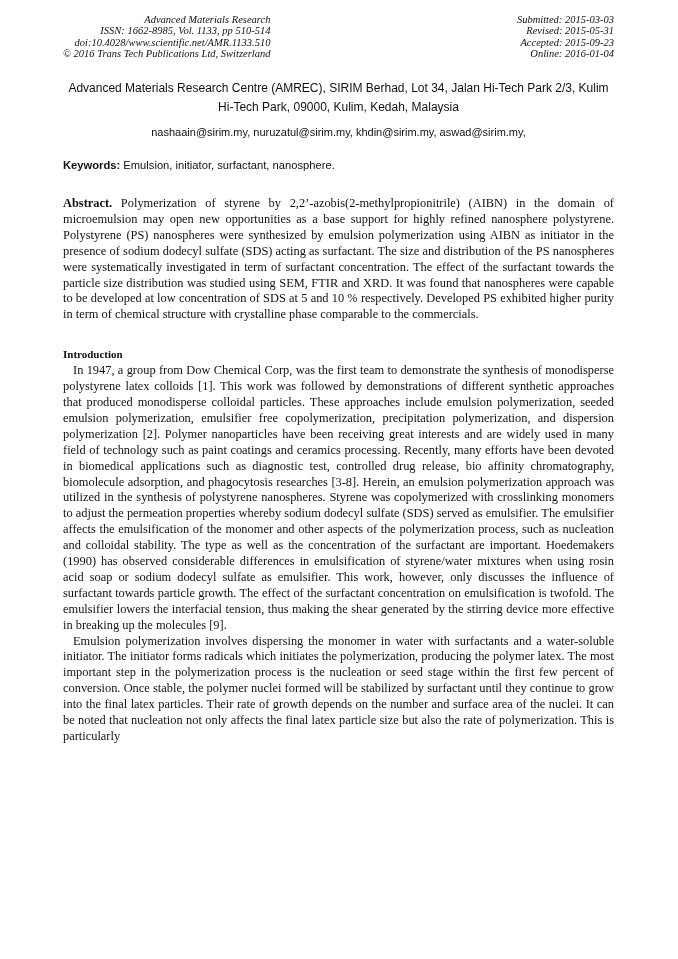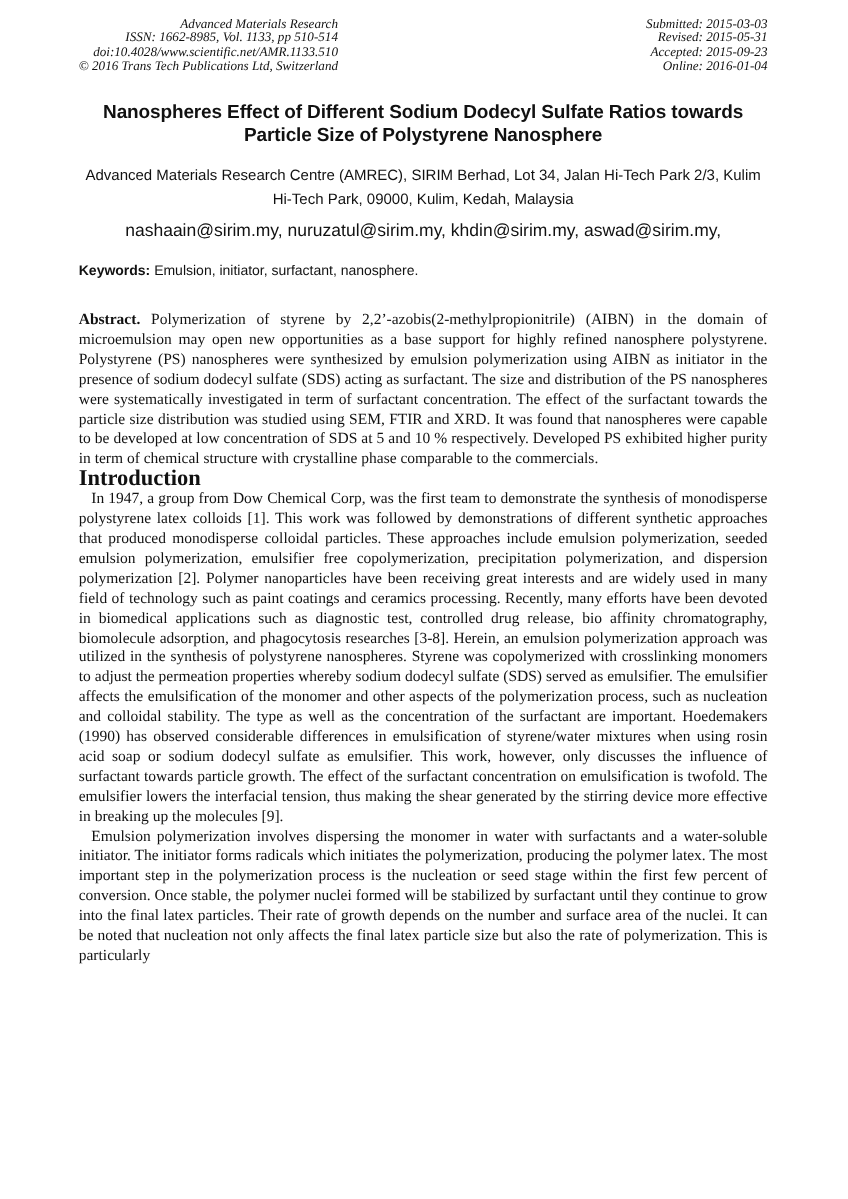--- a/index.html
+++ b/index.html
@@ -6,26 +6,26 @@
   body { width: 678px; height: 959px; position: relative; overflow: hidden; color: #111; }
   .page { position: absolute; left: 63px; top: 14px; width: 551px; }
   .hdr { position: relative; height: 52px; font-family: "Liberation Serif", serif; font-style: italic; font-size: 10.5px; line-height: 11.4px; }
   .hdr-left { position: absolute; left: 0; top: 0; text-align: right; }
   .hdr-right { position: absolute; right: 0; top: 0; text-align: right; }
   .hdr div div { white-space: nowrap; }
   .title { font-family: "Liberation Sans", sans-serif; font-weight: bold; font-size: 15.2px; line-height: 19px; text-align: center; margin-top: 14px; letter-spacing: -0.1px; }
   .authors { font-family: "Liberation Sans", sans-serif; font-size: 15.2px; line-height: 19px; text-align: center; margin-top: 6px; }
   .authors sup { font-size: 8px; vertical-align: 7px; }
   .affil { font-family: "Liberation Sans", sans-serif; font-size: 12px; line-height: 18.5px; text-align: center; margin-top: 13px; }
-  .emails { font-family: "Liberation Sans", sans-serif; font-size: 14px; line-height: 24px; text-align: center; margin-top: 4px; }
+  .emails { font-family: "Liberation Sans", sans-serif; font-size: 11px; line-height: 24px; text-align: center; margin-top: 4px; }
   .keywords { font-family: "Liberation Sans", sans-serif; font-size: 11.2px; line-height: 14px; margin-top: 14px; }
   .keywords b { font-weight: bold; }
   .abstract { font-family: "Liberation Serif", serif; font-size: 12.4px; line-height: 15.9px; text-align: justify; margin-top: 24px; }
   .abstract b { font-weight: bold; }
-  .section-h { font-family: "Liberation Serif", serif; font-weight: bold; font-size: 18px; line-height: 15.9px; margin-top: 0; }
+  .section-h { font-family: "Liberation Serif", serif; font-weight: bold; font-size: 11px; line-height: 15.9px; margin-top: 24px; }
   .para { font-family: "Liberation Serif", serif; font-size: 12.4px; line-height: 15.9px; text-align: justify; text-indent: 10px; margin: 0; }
 </style>
 </head>
 <body>
 
 <div class="page">
 
   <div class="hdr">
     <div class="hdr-left">
       <div>Advanced Materials Research</div>
@@ -34,21 +34,20 @@
       <div>© 2016 Trans Tech Publications Ltd, Switzerland</div>
     </div>
     <div class="hdr-right">
       <div>Submitted: 2015-03-03</div>
       <div>Revised: 2015-05-31</div>
       <div>Accepted: 2015-09-23</div>
       <div>Online: 2016-01-04</div>
     </div>
   </div>
 
-  <div class="title">Nanospheres Effect of Different Sodium Dodecyl Sulfate Ratios towards Particle Size of Polystyrene Nanosphere</div>
 
 
   <div class="affil">Advanced Materials Research Centre (AMREC), SIRIM Berhad, Lot 34, Jalan Hi-Tech Park 2/3, Kulim Hi-Tech Park, 09000, Kulim, Kedah, Malaysia</div>
 
   <div class="emails">
     <div>nashaain@sirim.my, nuruzatul@sirim.my, khdin@sirim.my, aswad@sirim.my,</div>
   </div>
 
   <div class="keywords"><b>Keywords:</b><span> Emulsion, initiator, surfactant, nanosphere.</span></div>
 

